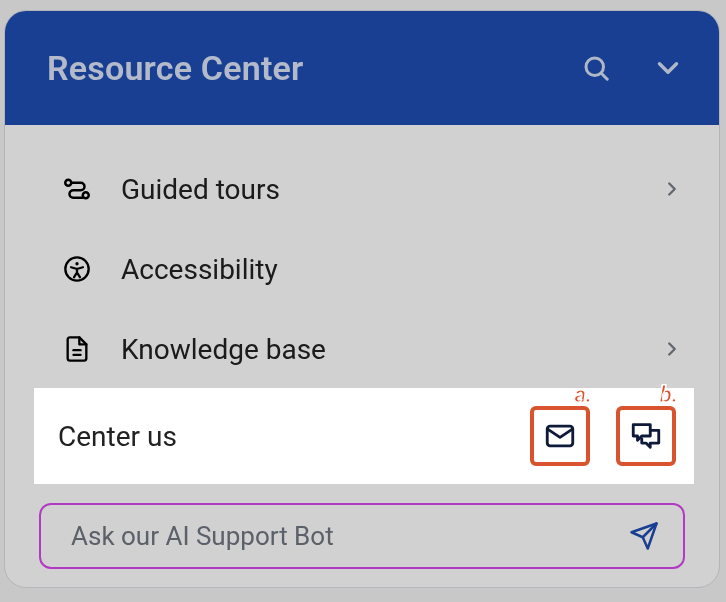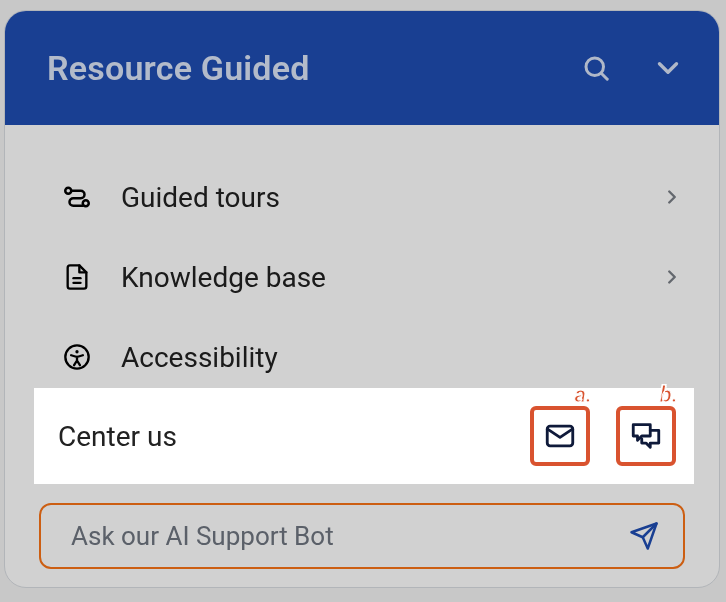--- a/index.html
+++ b/index.html
@@ -49,21 +49,21 @@
     align-items: center;
     gap: 40px;
   }
   .header-icon {
     color: #d7e1f5;
     display: flex;
     align-items: center;
     justify-content: center;
   }
   .list {
-    padding: 32px 0 0 0;
+    padding: 24px 0 0 0;
   }
   .list-item {
     display: flex;
     align-items: center;
     height: 80px;
     padding: 0 36px 0 56px;
   }
   .list-icon {
     width: 32px;
     display: flex;
@@ -123,21 +123,21 @@
     color: #d9532f;
     -webkit-text-stroke: 1px #fff;
     text-shadow: -1px -1px 0 #fff, 1px -1px 0 #fff, -1px 1px 0 #fff, 1px 1px 0 #fff;
   }
   .bot-row {
     position: absolute;
     left: 34px;
     right: 34px;
     bottom: 18px;
     height: 66px;
-    border: 2px solid #f97316;
+    border: 2px solid #d946ef;
     border-radius: 12px;
     display: flex;
     align-items: center;
     padding: 0 24px 0 30px;
     background: #fff;
   }
   .bot-placeholder {
     flex: 1;
     font-size: 26px;
     color: #6f7680;
@@ -147,21 +147,21 @@
   }
   
   svg { display: block; }
 </style>
 </head>
 <body>
 
 <div class="panel">
 
   <div class="header">
-    <div class="header-title">Resource Guided</div>
+    <div class="header-title">Resource Center</div>
     <div class="header-actions">
       <span class="header-icon">
         <svg width="30" height="30" viewBox="0 0 24 24" fill="none" stroke="currentColor" stroke-width="2.4" stroke-linecap="round" stroke-linejoin="round">
           <circle cx="11" cy="11" r="7"></circle>
           <line x1="21" y1="21" x2="16.2" y2="16.2"></line>
         </svg>
       </span>
       <span class="header-icon">
         <svg width="34" height="34" viewBox="0 0 24 24" fill="none" stroke="currentColor" stroke-width="2.4" stroke-linecap="round" stroke-linejoin="round">
           <polyline points="6 9 12 15 18 9"></polyline>
@@ -179,48 +179,48 @@
           <circle cx="19" cy="17" r="2.4"></circle>
           <path d="M7.4 7 H15 a3 3 0 0 1 0 6 H9 a3 3 0 0 0 0 6 H16.6"></path>
         </svg>
       </span>
       <span class="list-label">Guided tours</span>
       <span class="chevron">
         <svg width="22" height="22" viewBox="0 0 24 24" fill="none" stroke="currentColor" stroke-width="2.6" stroke-linecap="round" stroke-linejoin="round">
           <polyline points="9 18 15 12 9 6"></polyline>
         </svg>
       </span>
+    </div>
+
+    <div class="list-item">
+      <span class="list-icon">
+        <svg width="28" height="28" viewBox="0 0 24 24" fill="none" stroke="currentColor" stroke-width="2" stroke-linecap="round" stroke-linejoin="round">
+          <circle cx="12" cy="12" r="10"></circle>
+          <circle cx="12" cy="7.5" r="1.4" fill="currentColor" stroke="none"></circle>
+          <path d="M7 10.5 L12 12 L17 10.5 M12 12 V15 M12 15 L9.5 19 M12 15 L14.5 19"></path>
+        </svg>
+      </span>
+      <span class="list-label">Accessibility</span>
     </div>
 
     <div class="list-item">
       <span class="list-icon">
         <svg width="28" height="28" viewBox="0 0 24 24" fill="none" stroke="currentColor" stroke-width="2" stroke-linecap="round" stroke-linejoin="round">
           <path d="M14 2H6a2 2 0 0 0-2 2v16a2 2 0 0 0 2 2h12a2 2 0 0 0 2-2V8z"></path>
           <polyline points="14 2 14 8 20 8"></polyline>
           <line x1="9" y1="13" x2="15" y2="13"></line>
           <line x1="9" y1="17" x2="15" y2="17"></line>
         </svg>
       </span>
       <span class="list-label">Knowledge base</span>
       <span class="chevron">
         <svg width="22" height="22" viewBox="0 0 24 24" fill="none" stroke="currentColor" stroke-width="2.6" stroke-linecap="round" stroke-linejoin="round">
           <polyline points="9 18 15 12 9 6"></polyline>
         </svg>
       </span>
-    </div>
-
-    <div class="list-item">
-      <span class="list-icon">
-        <svg width="28" height="28" viewBox="0 0 24 24" fill="none" stroke="currentColor" stroke-width="2" stroke-linecap="round" stroke-linejoin="round">
-          <circle cx="12" cy="12" r="10"></circle>
-          <circle cx="12" cy="7.5" r="1.4" fill="currentColor" stroke="none"></circle>
-          <path d="M7 10.5 L12 12 L17 10.5 M12 12 V15 M12 15 L9.5 19 M12 15 L14.5 19"></path>
-        </svg>
-      </span>
-      <span class="list-label">Accessibility</span>
     </div>
 
   </div>
 
   <div class="bot-row">
     <span class="bot-placeholder">Ask our AI Support Bot</span>
     <span class="send-icon">
       <svg width="30" height="30" viewBox="0 0 24 24" fill="none" stroke="currentColor" stroke-width="2" stroke-linecap="round" stroke-linejoin="round">
         <path d="M22 2 L11 13"></path>
         <path d="M22 2 L15 22 L11 13 L2 9 Z"></path>

